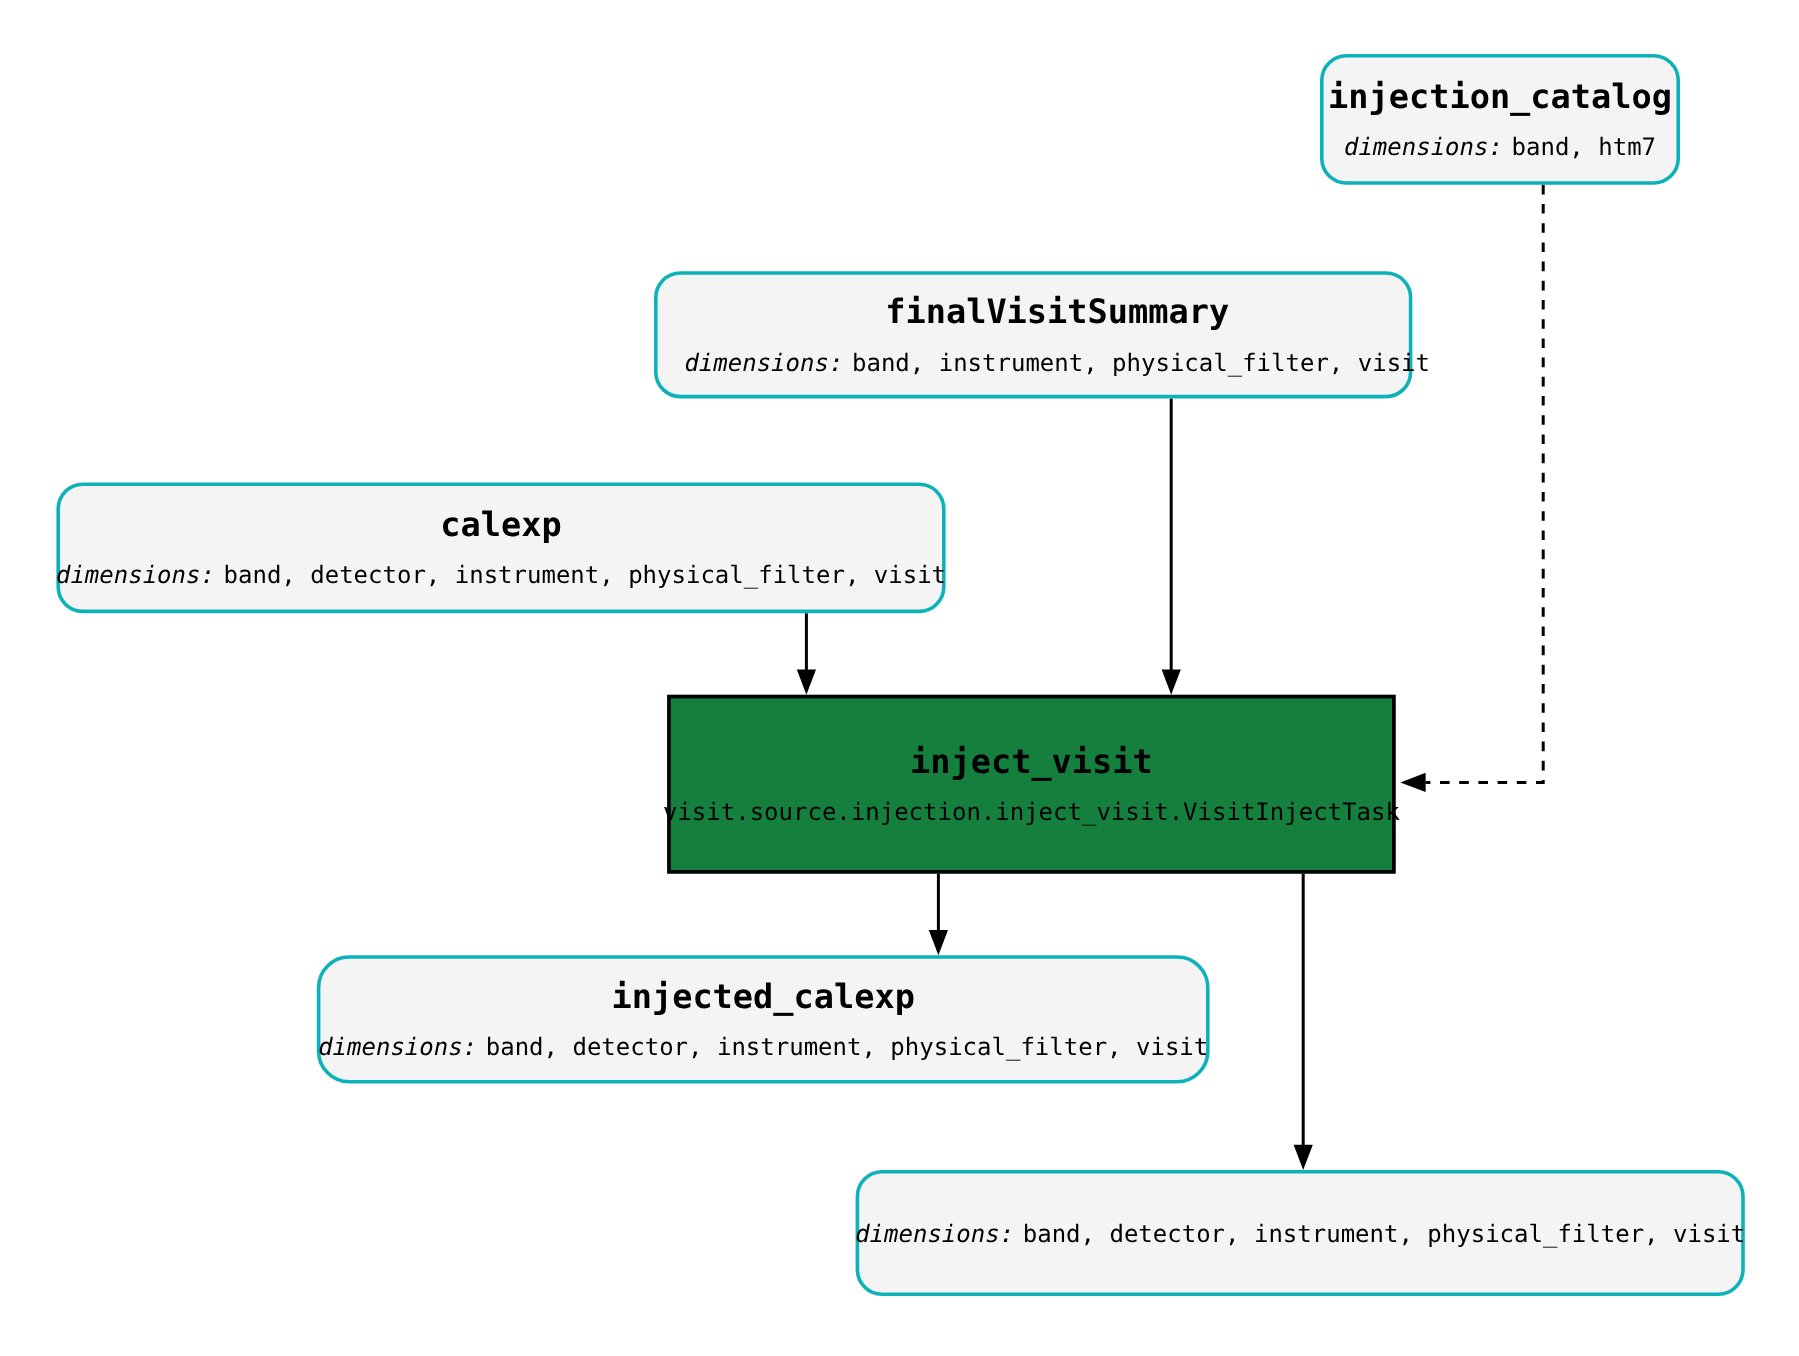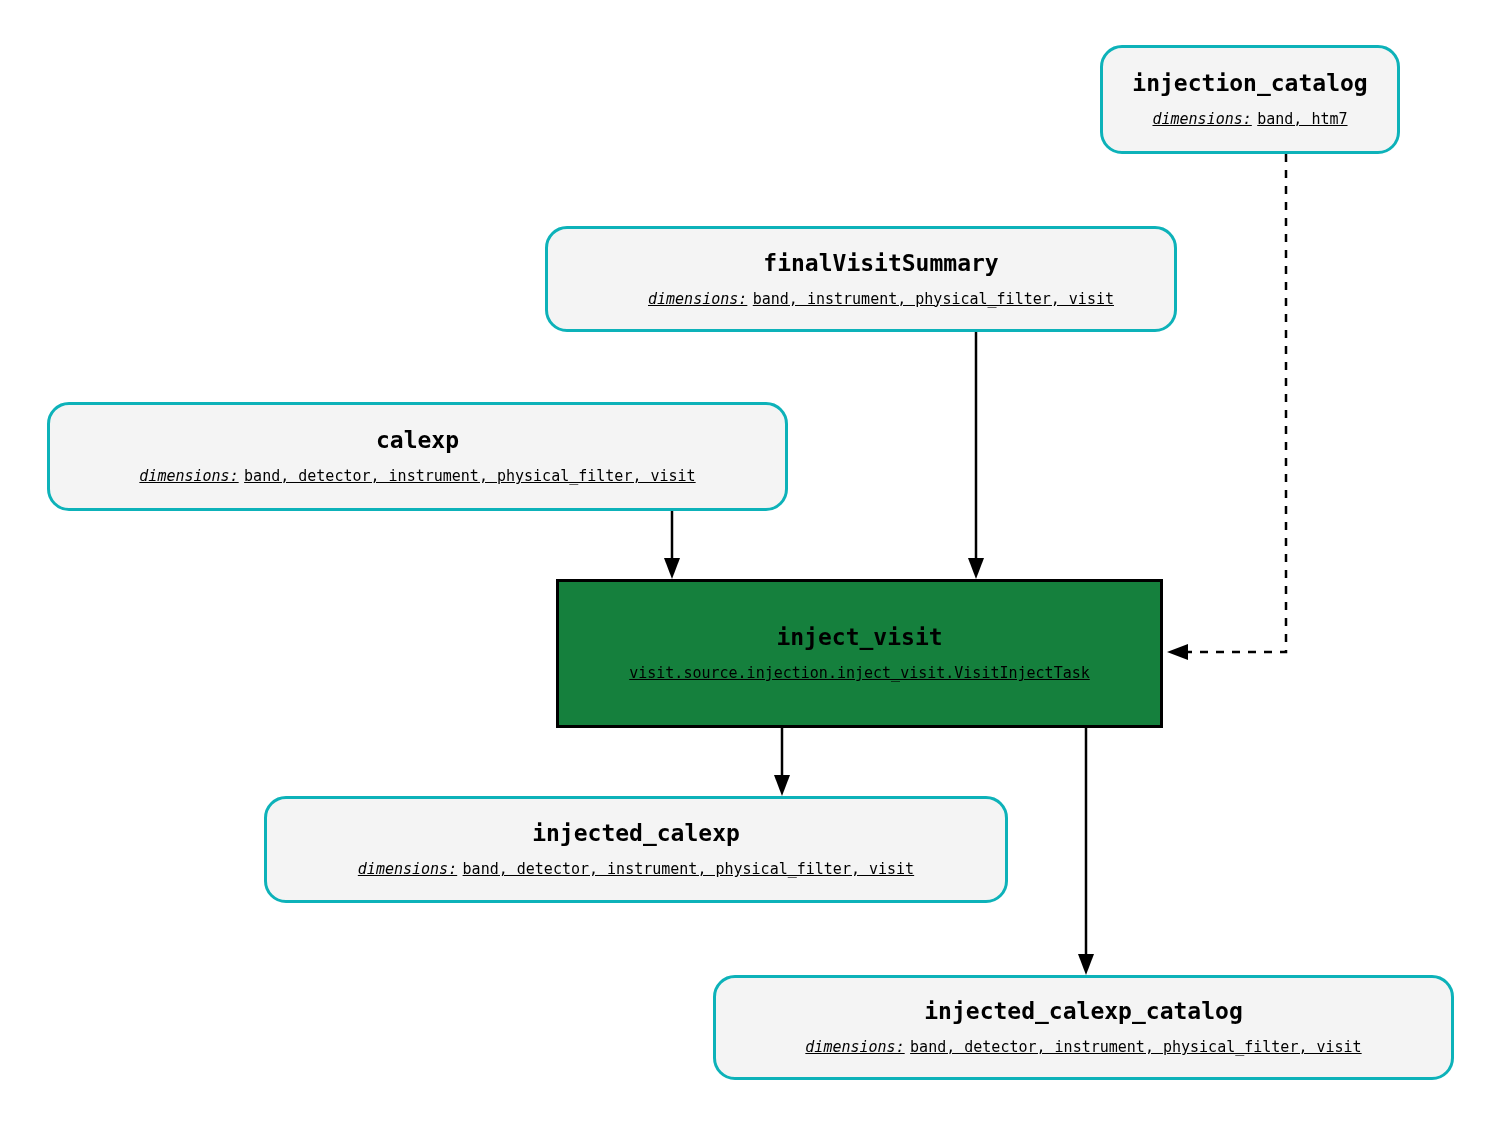--- a/index.html
+++ b/index.html
@@ -34,27 +34,26 @@
     border: 3.5px solid #0db2b9;
     border-radius: 22px;
   }
   .task {
     background: #15803d;
     border: 3.5px solid #000000;
     border-radius: 0;
   }
   .node-title {
     font-weight: bold;
-    font-size: 23px;
+    font-size: 28px;
     line-height: 1.1;
   }
   .node-line {
-    font-size: 15px;
+    font-size: 20px;
     line-height: 1.1;
-    text-decoration: underline;
   }
   .dims-label {
     font-style: italic;
     margin-right: 0.6ch;
   }
 </style>
 </head>
 <body>
 
 <div id="canvas">
@@ -106,27 +105,26 @@
     <div class="node-line">
       <span class="dims-label">dimensions:</span><span>band, detector, instrument, physical_filter, visit</span>
     </div>
   </div>
 
   <div class="node task" style="left:556px; top:579px; width:607px; height:149px;">
     <div class="node-title">inject_visit</div>
     <div class="node-line">visit.source.injection.inject_visit.VisitInjectTask</div>
   </div>
 
-  <div class="node dataset" style="left:264px; top:796px; width:744px; height:107px;">
+  <div class="node dataset" style="left:264px; top:796px; width:744px; height:107px;border-radius:27px;">
     <div class="node-title">injected_calexp</div>
     <div class="node-line">
       <span class="dims-label">dimensions:</span><span>band, detector, instrument, physical_filter, visit</span>
     </div>
   </div>
 
   <div class="node dataset" style="left:713px; top:975px; width:741px; height:105px;">
-    <div class="node-title">injected_calexp_catalog</div>
     <div class="node-line">
       <span class="dims-label">dimensions:</span><span>band, detector, instrument, physical_filter, visit</span>
     </div>
   </div>
 
 </div>
 
 </body></html>

